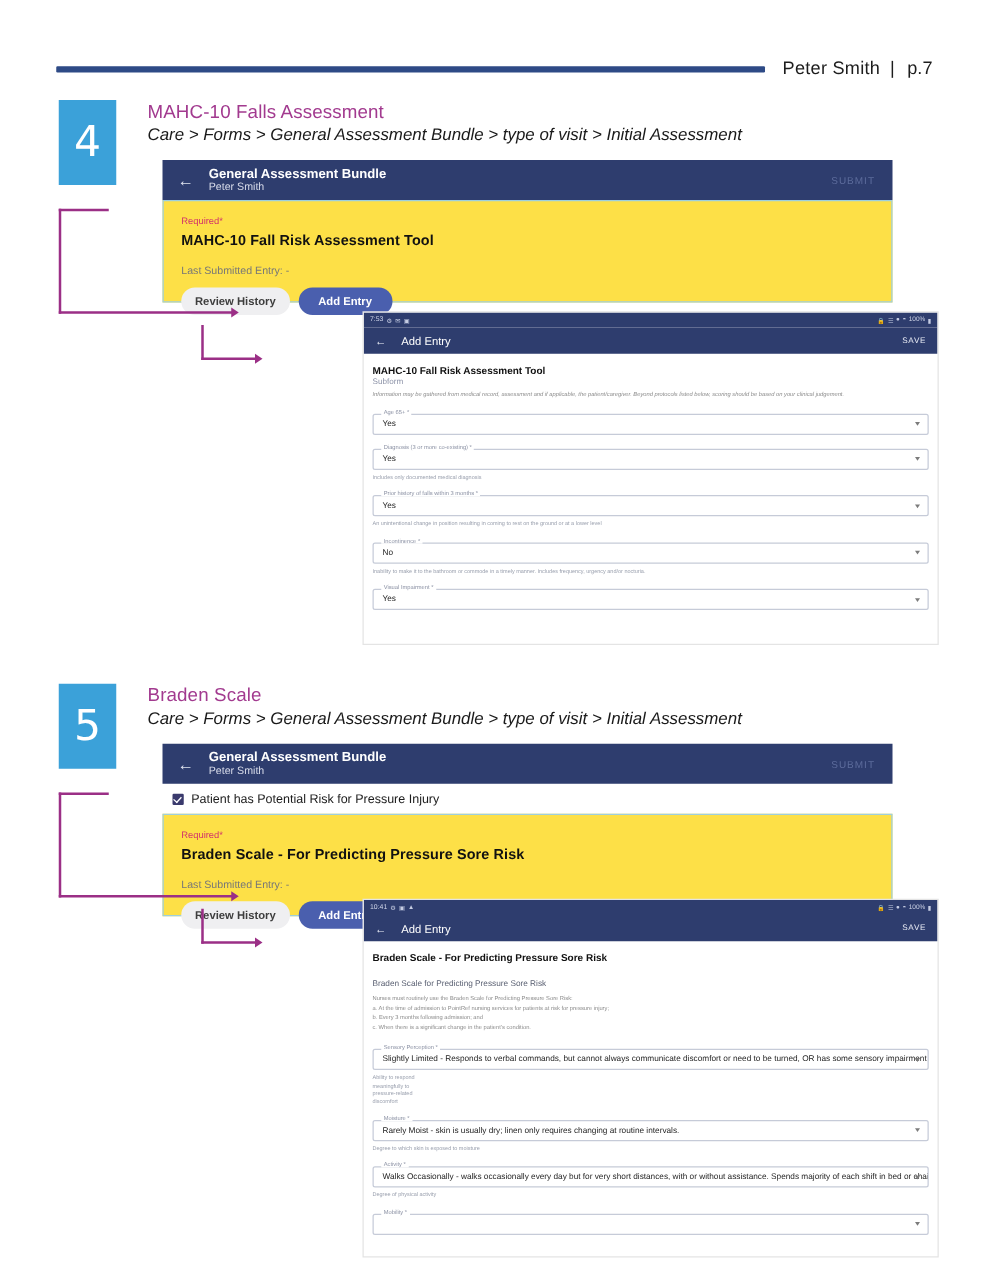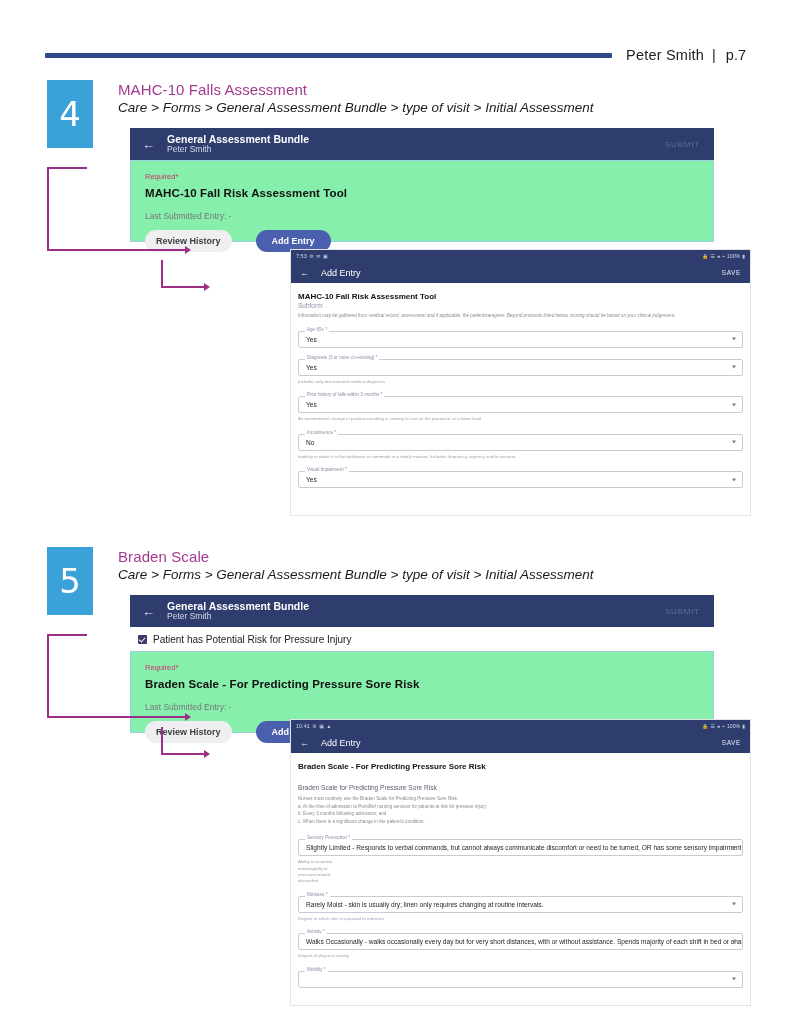--- a/index.html
+++ b/index.html
@@ -71,27 +71,27 @@
     position: relative; flex: 0 0 auto;
   }
   .chk::after {
     content: ""; position: absolute; left: 2px; top: 1px;
     width: 3px; height: 5px; border: solid #fff; border-width: 0 1.3px 1.3px 0;
     transform: rotate(42deg);
   }
   .checkrow .lbl { font-size: 10px; color: #1c1c1c; }
 
   .form-card {
-    margin-left: 0; border: 1px solid #9ecfdd; background: #86efac;
+    margin-left: 0; border: 1px solid #9ecfdd; background: #fde047;
     padding: 11px 14px 0 14px; position: relative; height: 82px;
   }
   .req-star { font-size: 7.5px; color: #d2316b; margin-bottom: 6px; }
   .card-title { font-size: 11.5px; font-weight: bold; color: #111; letter-spacing: .1px; }
   .card-sub { font-size: 8.5px; color: #777; margin-top: 12px; }
-  .card-btns { position: absolute; left: 14px; bottom: -11px; display: flex; gap: 24px; align-items: center; margin-top: 43px; }
+  .card-btns { position: absolute; left: 14px; bottom: -11px; display: flex; gap: 7px; align-items: center; margin-top: 43px; }
   .btn-ghost {
     background: #efeff1; color: #3e3e3e; font-size: 9px; font-weight: bold;
     padding: 6px 11px; border-radius: 12px; white-space: nowrap;
   }
   .btn-primary {
     background: #4a5fae; color: #fff; font-size: 9px; font-weight: bold;
     padding: 6px 16px; border-radius: 12px; white-space: nowrap;
   }
 
   

